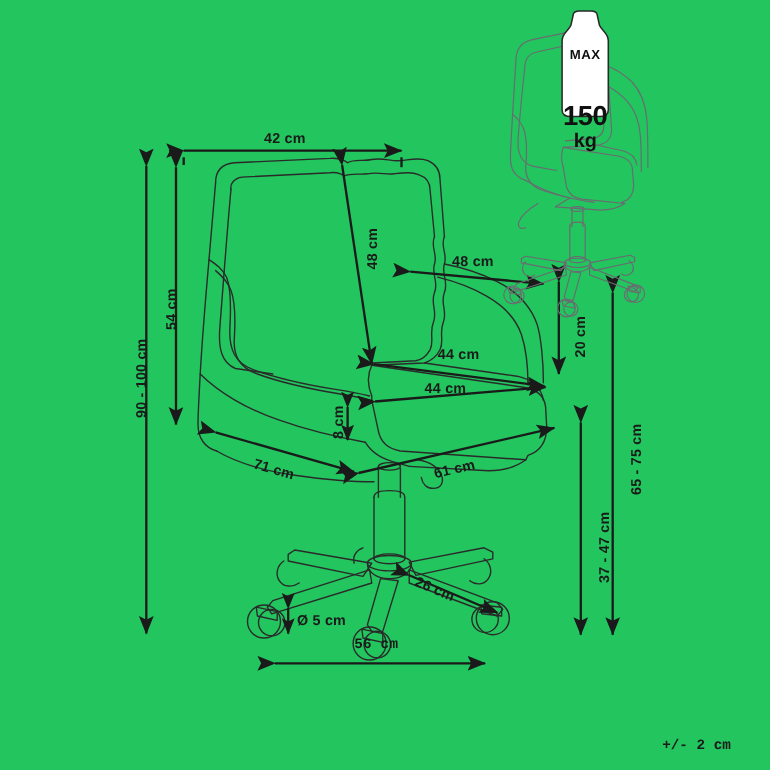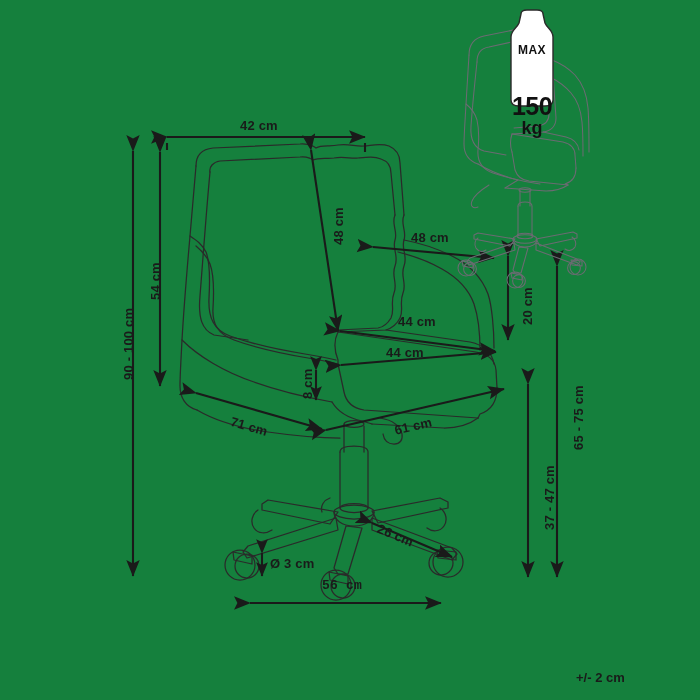--- a/index.html
+++ b/index.html
@@ -7,21 +7,21 @@
     padding: 0;
     background: #ffffff;
   }
   body {
     font-family: "Liberation Sans", sans-serif;
   }
   #canvas {
     position: relative;
     width: 700px;
     height: 700px;
-    background: #15803d;
+    background: #22c55e;
     overflow: hidden;
   }
   svg.layer {
     position: absolute;
     left: 0;
     top: 0;
     width: 700px;
     height: 700px;
   }
   .dim-label {
@@ -360,19 +360,19 @@
   <div class="dim-label" style="left:233px; top:414px; transform:rotate(16deg); transform-origin:left top;">71 cm</div>
 
   <div class="dim-label" style="left:393px; top:423px; transform:rotate(-13deg); transform-origin:left top;">61 cm</div>
 
   <div class="dim-label rot90" style="left:542px; top:530px;">37 - 47 cm</div>
 
   <div class="dim-label rot90" style="left:571px; top:450px;">65 - 75 cm</div>
 
   <div class="dim-label" style="left:381px; top:521px; transform:rotate(23deg); transform-origin:left top;">26 cm</div>
 
-  <div class="dim-label" style="left:270px; top:556px;">Ø 3 cm</div>
+  <div class="dim-label" style="left:270px; top:556px;">Ø 5 cm</div>
 
   <div class="dim-label" style="left:322px; top:578px;font-family:Liberation Mono, monospace;">56 cm</div>
 
-  <div class="tol" style="left:576px; top:670px;">+/- 2 cm</div>
+  <div class="tol" style="left:602px; top:670px;font-family:Liberation Mono, monospace;">+/- 2 cm</div>
 
 </div>
 
 </body></html>

